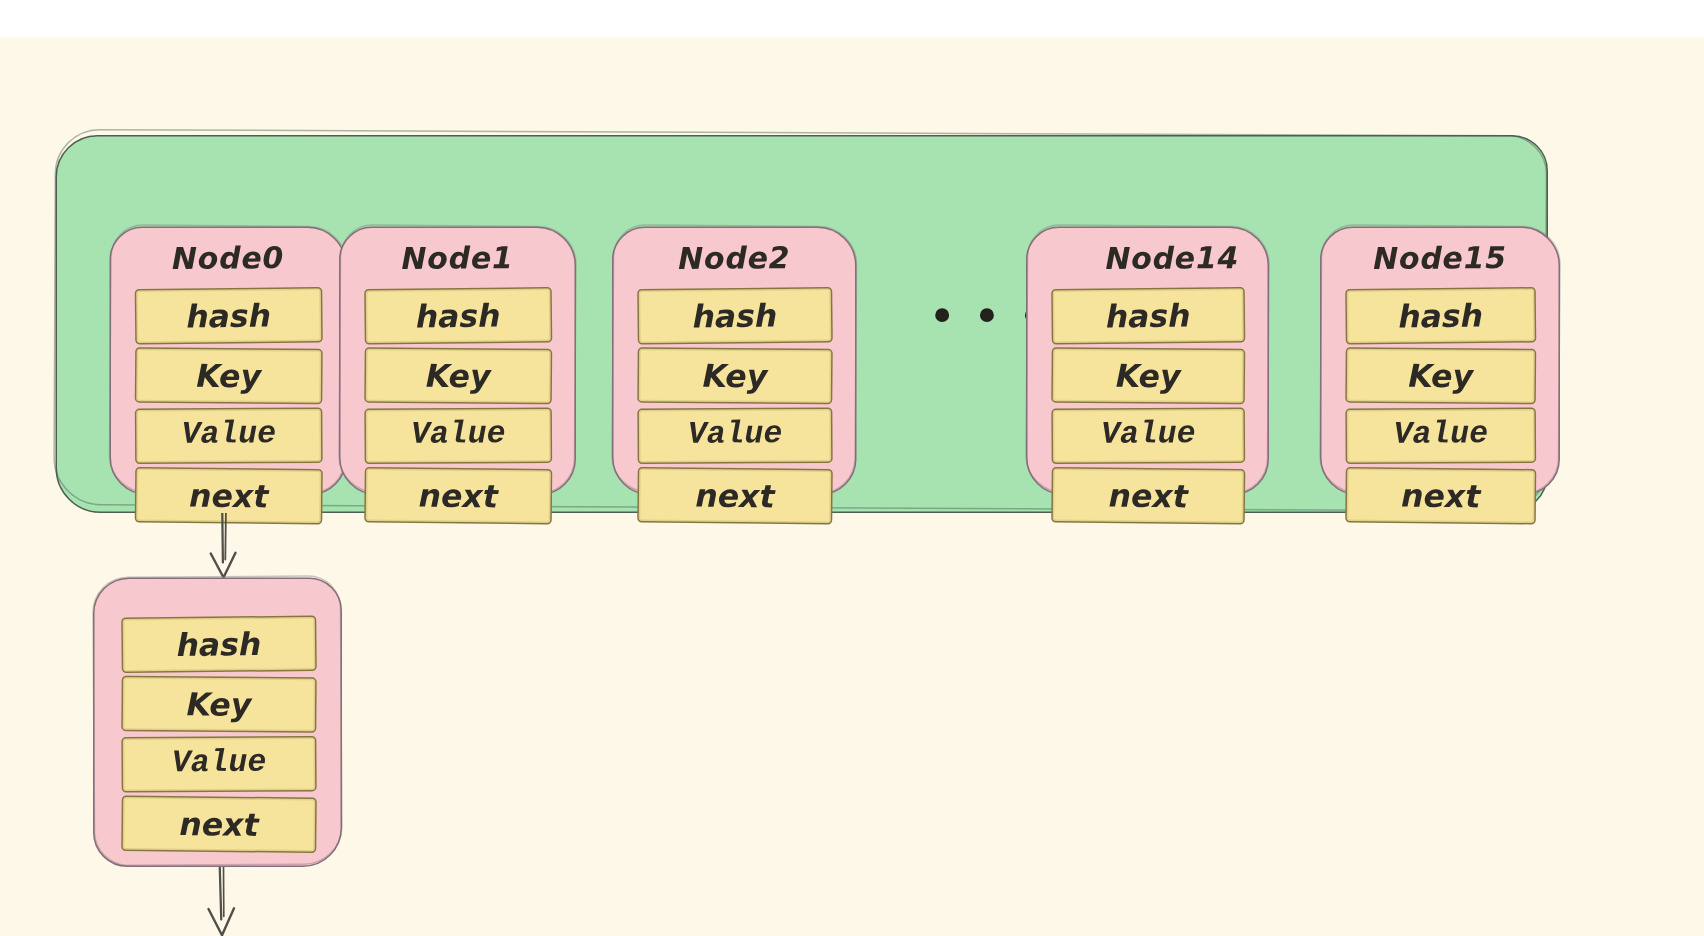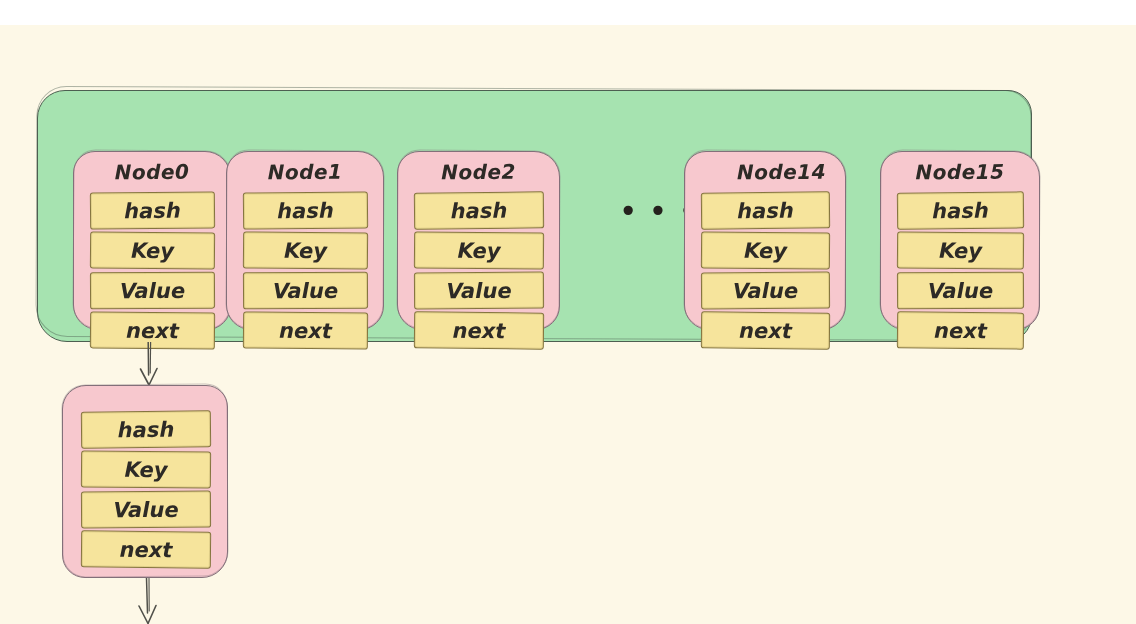--- a/index.html
+++ b/index.html
@@ -33,21 +33,21 @@
     border-radius:22px 26px 24px 25px;
     margin-top:40px;
   }
   .node-card::before {
     content:''; position:absolute; inset:-2px -1px 0 -1px;
     border:1.1px solid rgba(131,112,122,.4);
     border-radius:inherit; transform:rotate(.45deg); pointer-events:none;
   }
   .nc0 { left:35px;  width:158px; }
   .nc1 { left:188px; width:158px; }
-  .nc2 { left:359px; width:163px; }
+  .nc2 { left:370px; width:163px; }
   .nc3 { left:646px; width:162px;padding-left:33px; }
   .nc4 { left:842px; width:160px; }
 
   .node-title {
     height:38px; line-height:40px; text-align:center;
     font-style:italic; font-weight:bold; font-size:20px;
     letter-spacing:.5px; color:var(--ink,#2d2a26);
     transform:rotate(-.4deg);
   }
 
@@ -56,21 +56,21 @@
     height:37px; margin-bottom:3px; line-height:36px; text-align:center;
     background:var(--field-fill,#f6e49c);
     border:1.6px solid var(--field-border,#85753f);
     border-radius:3px;
     box-shadow:inset 0 0 0 1px rgba(133,117,63,.18);
     font-size:21px; font-weight:bold; color:var(--ink,#2d2a26);
     font-style:oblique 4deg;
   }
   .field:nth-child(1){ transform:rotate(-.6deg); }
   .field:nth-child(2){ transform:rotate(.5deg);  }
-  .field:nth-child(3){ transform:rotate(-.35deg);}
+  .field:nth-child(3){ transform:rotate(-.35deg);font-family:Liberation Mono, monospace;}
   .field:nth-child(4){ transform:rotate(.6deg);  }
 
   
   .ellipsis {
     position:absolute; left:560px; top:98px; width:120px; height:50px;
     text-align:center; font-size:32px; letter-spacing:11px;
     color:#24211d; line-height:44px; text-indent:11px;
     font-family:"DejaVu Sans", sans-serif;
   }
 

